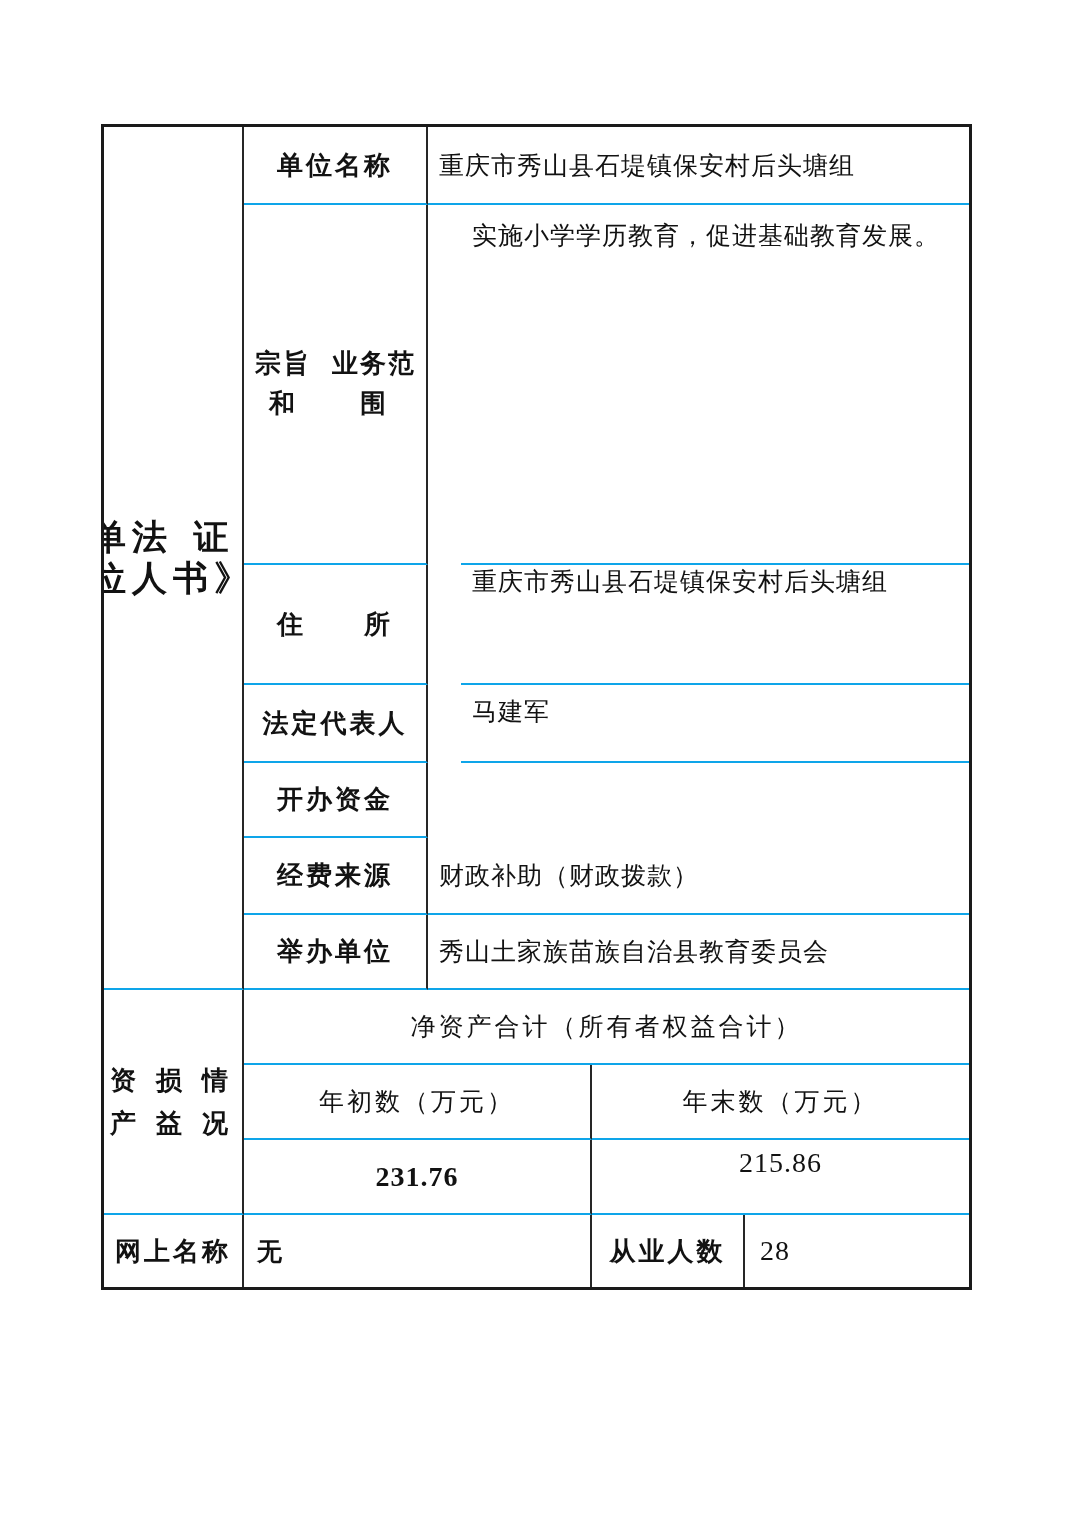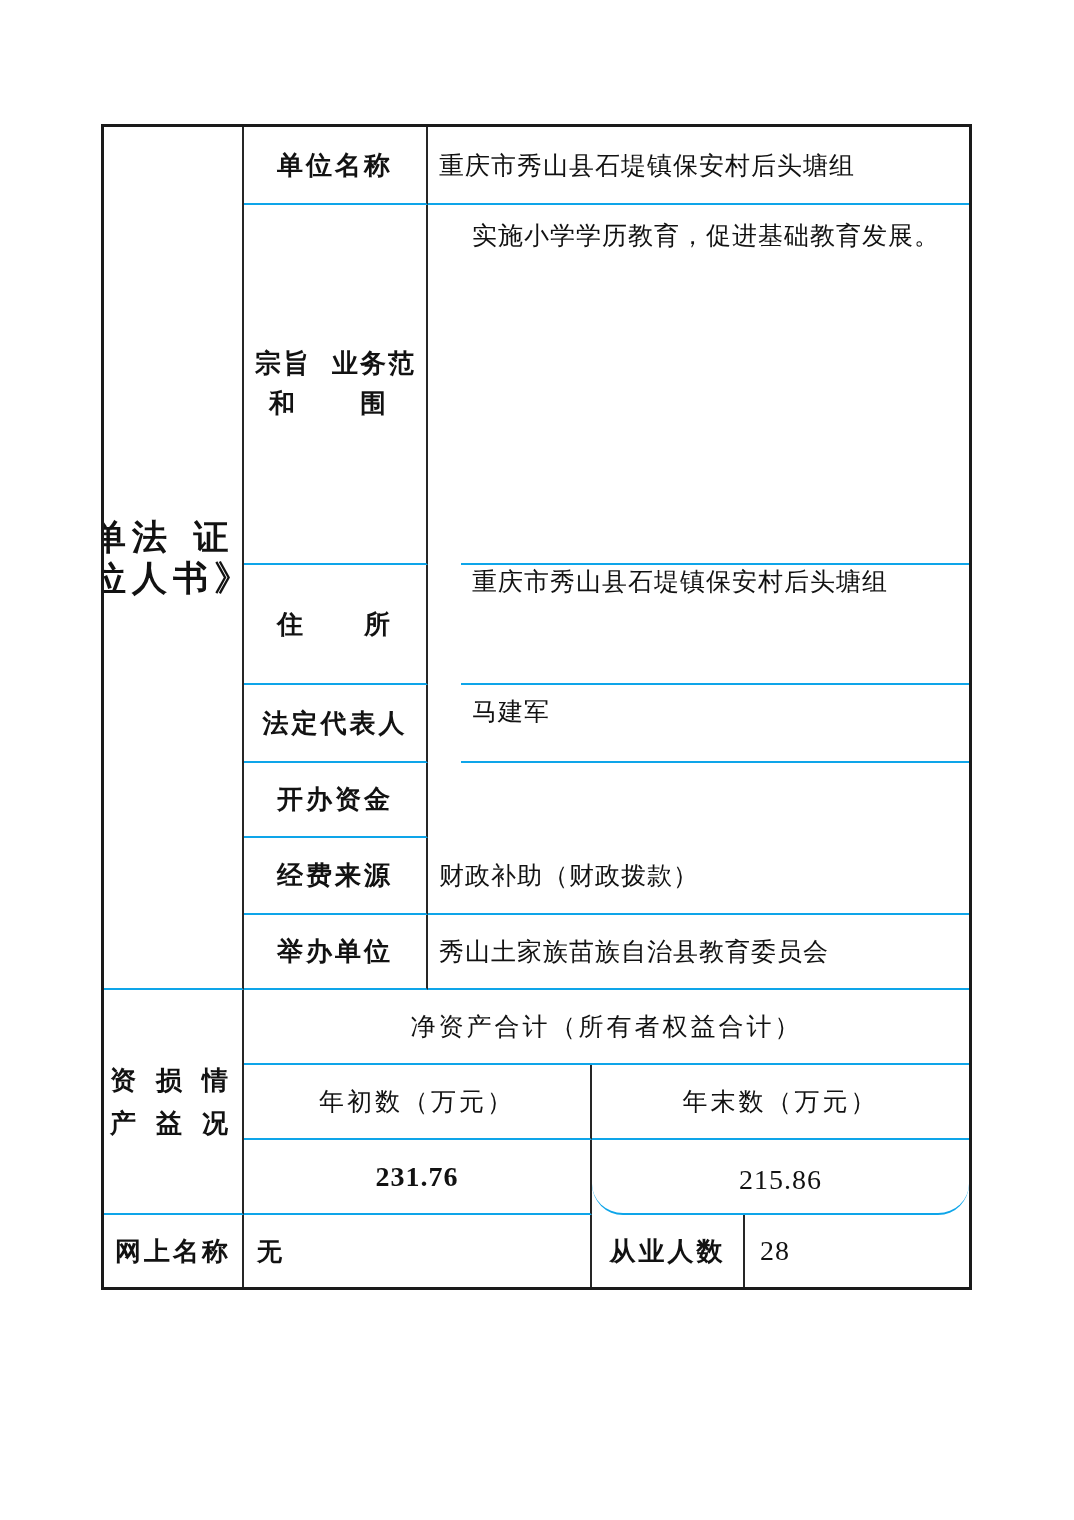--- a/index.html
+++ b/index.html
@@ -69,21 +69,21 @@
 
   
   .hdr {
     align-items: center;
     justify-content: center;
     font-size: 25px;
     letter-spacing: 3px;
   }
   .num { font-size: 28px; letter-spacing: 1px; }
   .num-start { align-items: center; justify-content: center; font-weight: bold; }
-  .num-end { align-items: flex-start; justify-content: center; padding-top: 24px; border-radius: 31px; }
+  .num-end { align-items: flex-start; justify-content: center; padding-top: 7px; }
 
   .online-val {
     font-weight: bold;
     font-size: 25px;
     align-items: center;
     padding-left: 13px;
   }
   .staff-val {
     align-items: center;
     padding-left: 15px;

